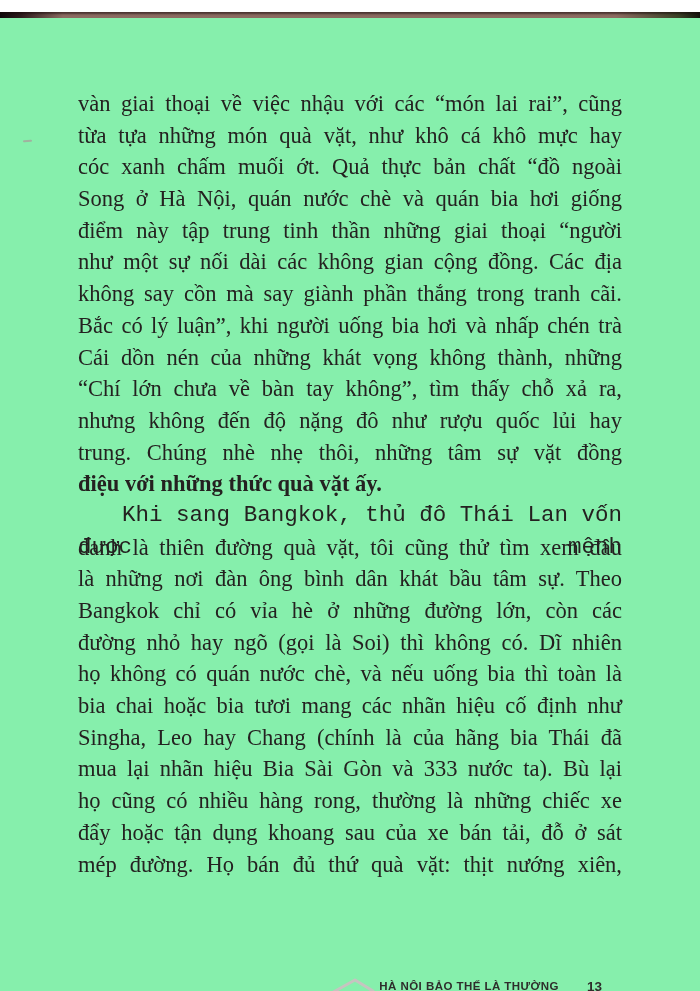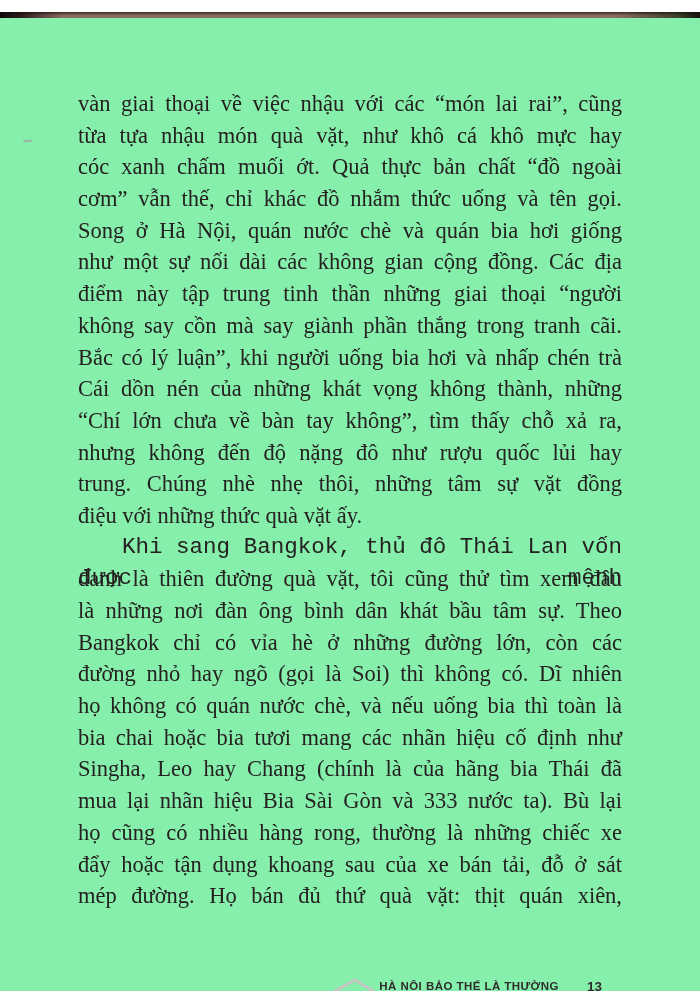--- a/index.html
+++ b/index.html
@@ -51,20 +51,21 @@
   }
   .line {
     text-align: justify;
     text-align-last: justify;
     white-space: normal;
     height: 31.7px;
     overflow: visible;
   }
   .line.flush {
     text-align-last: left;
+    font-weight: bold;
   }
   .line.indent {
     text-indent: 44px;
     font-family: Liberation Mono, monospace;
   }
   .footer {
     position: absolute;
     top: 962px;
     right: 98px;
     height: 24px;
@@ -98,45 +99,44 @@
 <body>
 
 <div class="page">
 
   <div class="top-bar"></div>
 
   <div class="margin-dash"></div>
 
   <div class="text-block">
       <div class="line">vàn giai thoại về việc nhậu với các “món lai rai”, cũng</div>
-      <div class="line">từa tựa nhậu món quà vặt, như khô cá khô mực hay</div>
+      <div class="line">từa tựa những món quà vặt, như khô cá khô mực hay</div>
       <div class="line">cóc xanh chấm muối ớt. Quả thực bản chất “đồ ngoài</div>
-      <div class="line">cơm” vẫn thế, chỉ khác đồ nhắm thức uống và tên gọi.</div>
       <div class="line">Song ở Hà Nội, quán nước chè và quán bia hơi giống</div>
+      <div class="line">điểm này tập trung tinh thần những giai thoại “người</div>
       <div class="line">như một sự nối dài các không gian cộng đồng. Các địa</div>
-      <div class="line">điểm này tập trung tinh thần những giai thoại “người</div>
       <div class="line">không say cồn mà say giành phần thắng trong tranh cãi.</div>
       <div class="line">Bắc có lý luận”, khi người uống bia hơi và nhấp chén trà</div>
       <div class="line">Cái dồn nén của những khát vọng không thành, những</div>
       <div class="line">“Chí lớn chưa về bàn tay không”, tìm thấy chỗ xả ra,</div>
       <div class="line">nhưng không đến độ nặng đô như rượu quốc lủi hay</div>
       <div class="line">trung. Chúng nhè nhẹ thôi, những tâm sự vặt đồng</div>
       <div class="line flush">điệu với những thức quà vặt ấy.</div>
       <div class="line indent">Khi sang Bangkok, thủ đô Thái Lan vốn được mệnh</div>
       <div class="line">danh là thiên đường quà vặt, tôi cũng thử tìm xem đâu</div>
       <div class="line">là những nơi đàn ông bình dân khát bầu tâm sự. Theo</div>
       <div class="line">Bangkok chỉ có vỉa hè ở những đường lớn, còn các</div>
       <div class="line">đường nhỏ hay ngõ (gọi là Soi) thì không có. Dĩ nhiên</div>
       <div class="line">họ không có quán nước chè, và nếu uống bia thì toàn là</div>
       <div class="line">bia chai hoặc bia tươi mang các nhãn hiệu cố định như</div>
       <div class="line">Singha, Leo hay Chang (chính là của hãng bia Thái đã</div>
       <div class="line">mua lại nhãn hiệu Bia Sài Gòn và 333 nước ta). Bù lại</div>
       <div class="line">họ cũng có nhiều hàng rong, thường là những chiếc xe</div>
       <div class="line">đẩy hoặc tận dụng khoang sau của xe bán tải, đỗ ở sát</div>
-      <div class="line">mép đường. Họ bán đủ thứ quà vặt: thịt quán xiên,</div>
+      <div class="line">mép đường. Họ bán đủ thứ quà vặt: thịt nướng xiên,</div>
     </div>
 
   <div class="footer">
     <svg class="footer-chevron" viewBox="0 0 58 26" fill="none" xmlns="http://www.w3.org/2000/svg">
       <polyline points="2,24 38,4 56,15" stroke="#c6c4c0" stroke-width="3" stroke-linecap="round" stroke-linejoin="round" fill="none"></polyline>
     </svg>
     <span class="footer-title">HÀ NỘI BẢO THẾ LÀ THƯỜNG</span>
     <span class="footer-page-number">13</span>
   </div>
 

